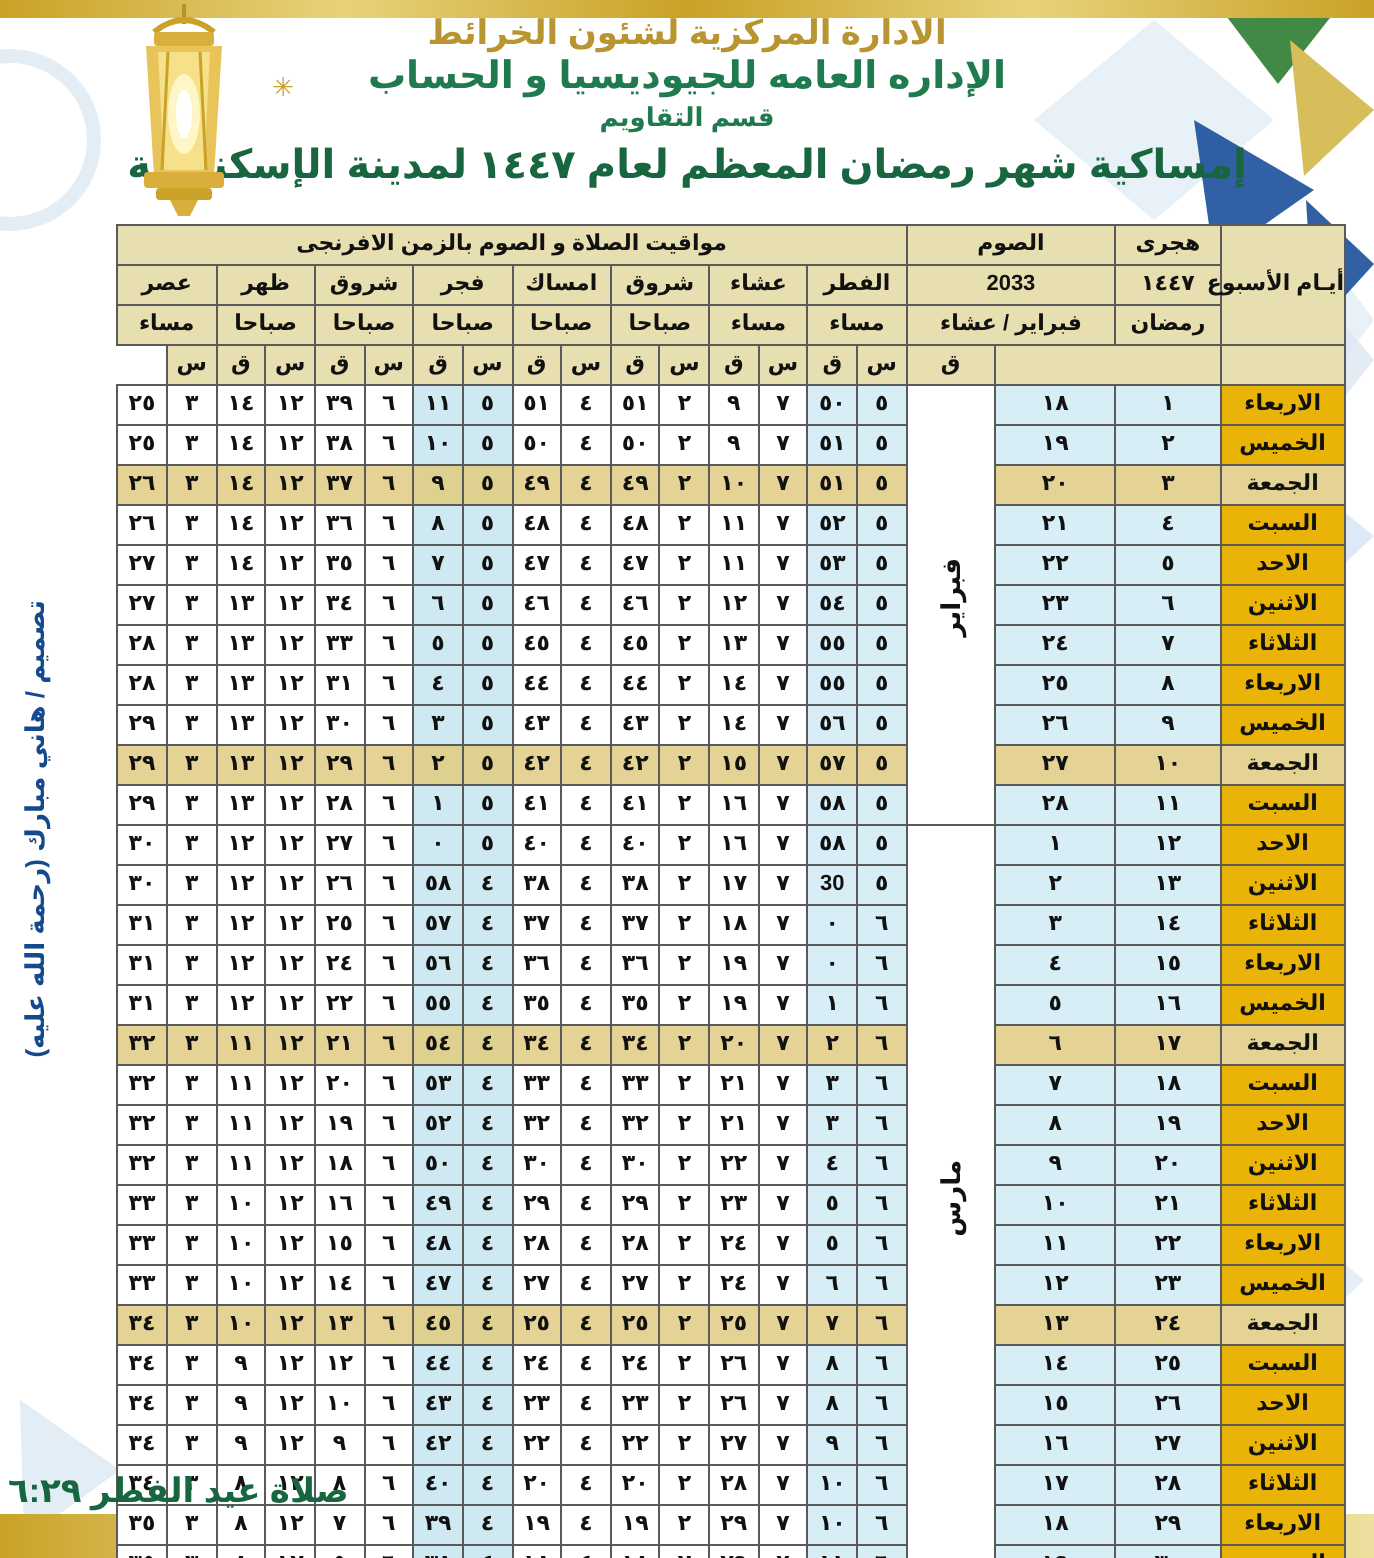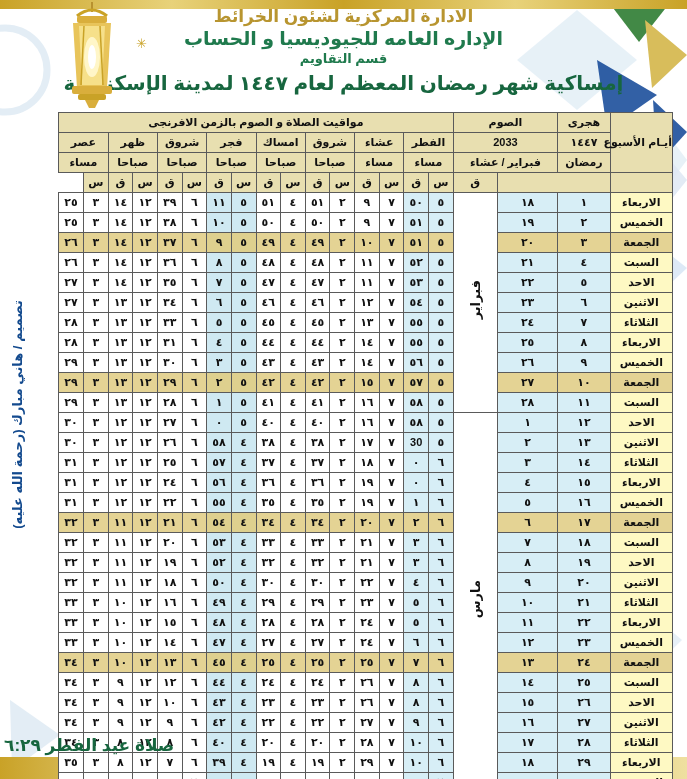--- a/index.html
+++ b/index.html
@@ -108,21 +108,21 @@
     position: relative;
   }
   .month-vert {
     writing-mode: vertical-rl;
     text-orientation: mixed;
     font-size:13px; font-weight:bold; color:#111;
     display:inline-block;
     transform: rotate(180deg);
     letter-spacing:1px;
   }
-  td.wk { font-size:10px; background:#fef9c3; }
+  td.wk { font-size:10px; background:#eab308; }
   tr.friday td.wk { background:#e4d394 !important; }
 
   
   col.w-weekday { width:62px; }
   col.w-hijri   { width:52px; }
   col.w-greg    { width:60px; }
   col.w-mon     { width:44px; }
   col.w-num     { width:24.5px; }
 
   

